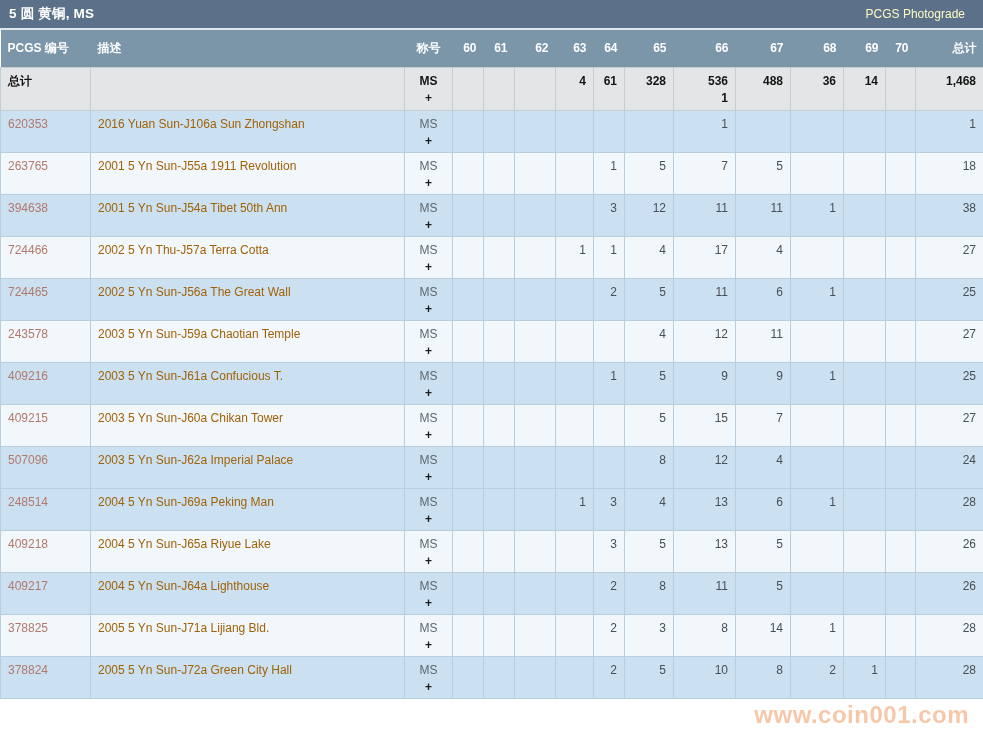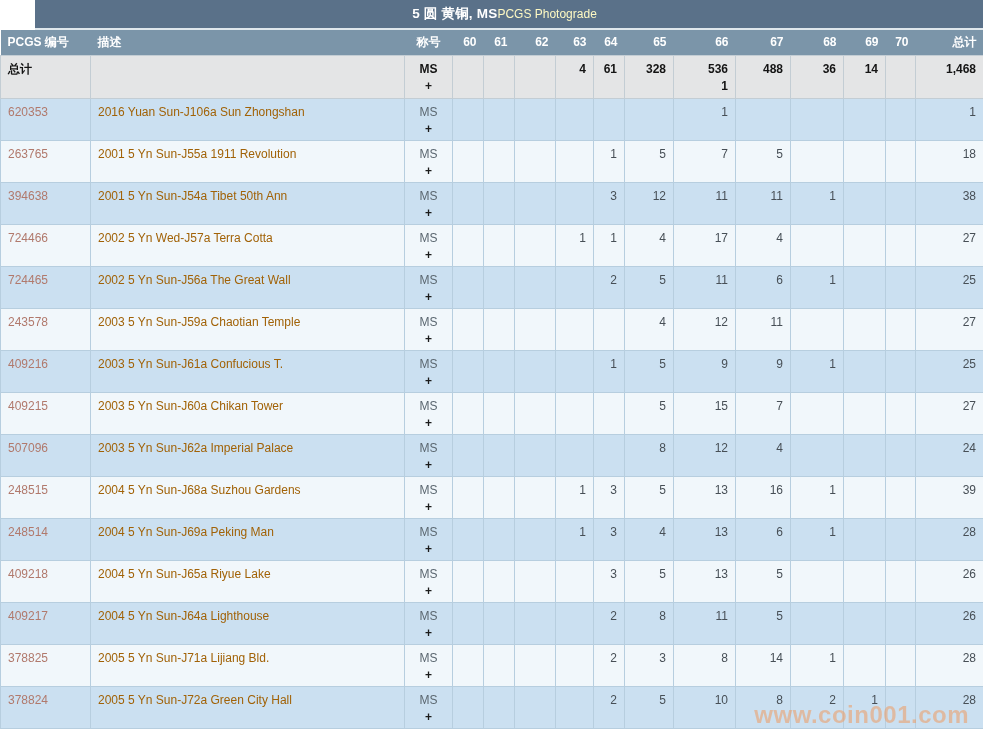--- a/index.html
+++ b/index.html
@@ -2,31 +2,31 @@
 <html><head>
 <meta charset="utf-8">
 <style>
   html,body { margin:0; padding:0; background:#ffffff; }
   body { font-family:"Liberation Sans","DejaVu Sans",sans-serif; }
   .page { position:relative; width:983px; height:731px; background:#fff; overflow:hidden; }
 
   
   .titlebar {
     height:30px; background:#5a7189; border-bottom:2px solid #dfe7ec;
-    display:flex; align-items:center; justify-content:center;
-    padding:0 18px 0 9px; box-sizing:border-box;margin-left:35px;
+    display:flex; align-items:center; justify-content:space-between;
+    padding:0 18px 0 9px; box-sizing:border-box;
   }
   .titlebar .title { color:#ffffff; font-weight:bold; font-size:13.5px; letter-spacing:0.2px; }
   .titlebar .photograde { color:#fef9c3; font-size:12px; text-decoration:none; cursor:pointer; }
 
   
   table.pop { border-collapse:collapse; table-layout:fixed; width:983px; }
   thead th {
     background:#7b95a9; color:#ffffff; font-size:12px; font-weight:bold;
-    height:25px; padding:0 7px; box-sizing:border-box; white-space:nowrap;
+    height:37px; padding:0 7px; box-sizing:border-box; white-space:nowrap;
     border:none;
   }
   th.al { text-align:left; }
   th.ac { text-align:center; }
   th.ar { text-align:right; }
 
   tbody td {
     border:1px solid #b7cedf; vertical-align:top; font-size:12px;
     padding:5px 7px 0 7px; box-sizing:border-box; color:#474f56;
     line-height:17px; overflow:hidden; white-space:nowrap;
@@ -208,21 +208,21 @@
           <td class="num">12</td>
           <td class="num">11</td>
           <td class="num">11</td>
           <td class="num">1</td>
           <td class="num"></td>
           <td class="num"></td>
           <td class="num">38</td>
         </tr>
         <tr class="data even">
           <td class="pcgs"><span class="lnk">724466</span></td>
-          <td class="desc">2002 5 Yn Wed-J57a Terra Cotta</td>
+          <td class="desc">2002 5 Yn Thu-J57a Terra Cotta</td>
           <td class="desig">
             <div>MS</div>
             <div class="plus">+</div>
           </td>
           <td class="num"></td>
           <td class="num"></td>
           <td class="num"></td>
           <td class="num">1</td>
           <td class="num">1</td>
           <td class="num">4</td>
@@ -325,40 +325,20 @@
           <td class="num"></td>
           <td class="num"></td>
           <td class="num"></td>
           <td class="num">8</td>
           <td class="num">12</td>
           <td class="num">4</td>
           <td class="num"></td>
           <td class="num"></td>
           <td class="num"></td>
           <td class="num">24</td>
-        </tr>
-        <tr class="data even">
-          <td class="pcgs"><span class="lnk">248515</span></td>
-          <td class="desc">2004 5 Yn Sun-J68a Suzhou Gardens</td>
-          <td class="desig">
-            <div>MS</div>
-            <div class="plus">+</div>
-          </td>
-          <td class="num"></td>
-          <td class="num"></td>
-          <td class="num"></td>
-          <td class="num">1</td>
-          <td class="num">3</td>
-          <td class="num">5</td>
-          <td class="num">13</td>
-          <td class="num">16</td>
-          <td class="num">1</td>
-          <td class="num"></td>
-          <td class="num"></td>
-          <td class="num">39</td>
         </tr>
         <tr class="data odd">
           <td class="pcgs"><span class="lnk">248514</span></td>
           <td class="desc">2004 5 Yn Sun-J69a Peking Man</td>
           <td class="desig">
             <div>MS</div>
             <div class="plus">+</div>
           </td>
           <td class="num"></td>
           <td class="num"></td>

